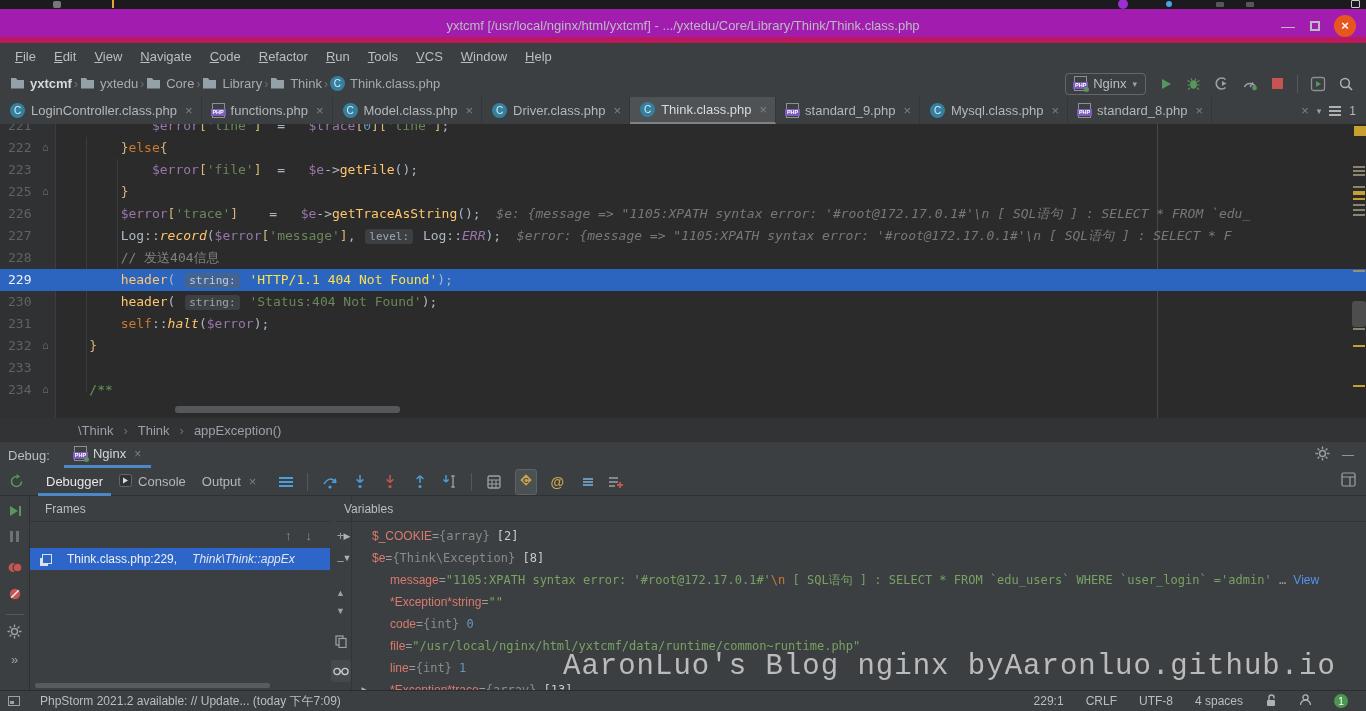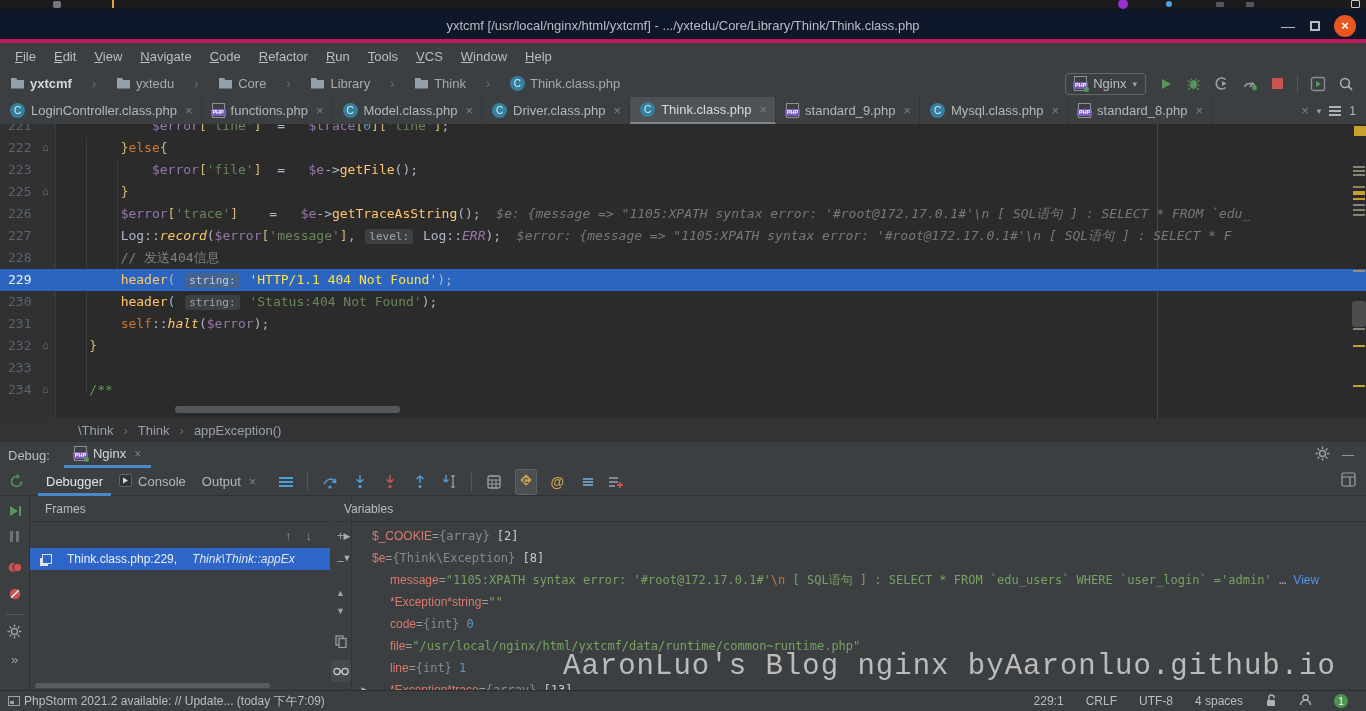--- a/index.html
+++ b/index.html
@@ -5,35 +5,35 @@
   html,body{margin:0;padding:0;background:#1b1b1d;overflow:hidden;}
   *{box-sizing:border-box;}
   #app{position:relative;width:1366px;height:711px;background:#2b2b2b;font-family:"Liberation Sans",sans-serif;color:#bbbdbf;}
   .band{position:absolute;left:0;width:1366px;}
 
   
   #topstrip{top:0;height:9px;background:#1b1b1d;}
   #topstrip .dot{position:absolute;border-radius:50%;}
 
   
-  #titlebar{top:9px;height:34px;background:#0f172a;border-bottom:4px solid #be185d;}
+  #titlebar{top:9px;height:34px;background:#a21caf;border-bottom:6px solid #be185d;}
   #titlebar .title{position:absolute;left:0;right:0;top:0;height:34px;line-height:34px;text-align:center;font-size:13px;color:#b9bdc0;}
   .winctl{position:absolute;top:0;height:34px;display:flex;align-items:center;gap:14px;right:10px;}
   .winmin{color:#b9bdc0;font-size:14px;width:16px;text-align:center;}
   .winmax{width:10px;height:10px;border:2px solid #b9bdc0;}
   .winclose{width:22px;height:22px;border-radius:50%;background:#e8561f;color:#fff;font-size:13px;line-height:22px;text-align:center;font-weight:bold;}
 
   
   #menubar{top:43px;height:27px;background:#3c3f41;display:flex;align-items:center;padding-left:6px;}
   .menu-item{display:inline-block;padding:4px 9px;font-size:13px;color:#bbbdbf;}
   .menu-item::first-letter{text-decoration:underline;}
 
   
   #navbar{top:70px;height:27px;background:#3c3f41;display:flex;align-items:center;}
-  #crumbs{display:flex;align-items:center;padding-left:10px;font-size:13px;gap:20px;white-space:nowrap;}
+  #crumbs{display:flex;align-items:center;padding-left:10px;font-size:13px;gap:2px;white-space:nowrap;}
   .crumb{display:flex;align-items:center;gap:5px;color:#a7abae;}
   .crumb.first{color:#d5d8da;font-weight:bold;}
   .crumb-sep{color:#6e7275;font-size:12px;}
   #runctl{margin-left:auto;display:flex;align-items:center;gap:11px;padding-right:12px;}
   .runcfg{display:flex;align-items:center;gap:6px;border:1px solid #63676a;border-radius:4px;padding:2px 8px;height:22px;font-size:13px;color:#bbbdbf;}
   .icon16{width:17px;height:17px;display:inline-flex;align-items:center;justify-content:center;}
   .stop-sq{width:11px;height:11px;background:#c75450;}
   .vsep{width:1px;height:18px;background:#55585a;}
 
   
@@ -118,21 +118,21 @@
   .ic-arr i{display:block;height:2px;margin:1px 0 1px 4px;background:#6897bb;}
   .ic-arr i:first-child{margin-top:2px;}
   .ic-arr.obj i{background:#b5823c;margin-left:1px;}
   .ic-prim{width:13px;height:12px;border-radius:2px;background:#3e7fa6;color:#e8f4fa;font-size:7px;font-weight:bold;display:inline-flex;align-items:center;justify-content:center;font-family:"DejaVu Sans Mono",monospace;}
 
   
   #watermark{position:absolute;left:563px;top:650px;font-family:"Liberation Mono",monospace;font-size:29px;letter-spacing:1px;color:rgba(205,205,205,.88);z-index:5;white-space:nowrap;}
 
   
   #statusbar{top:690px;height:21px;background:#3c3f41;border-top:1px solid #2a2c2e;display:flex;align-items:center;font-size:12px;color:#bbbdbf;z-index:6;}
-  #status-left{display:flex;align-items:center;gap:4px;padding-left:8px;}
+  #status-left{display:flex;align-items:center;gap:20px;padding-left:8px;}
   .wmini{width:12px;height:10px;border:1px solid #9da0a8;position:relative;}
   .wmini i{position:absolute;left:1px;bottom:1px;width:4px;height:3px;background:#9da0a8;}
   #status-right{margin-left:auto;display:flex;align-items:center;gap:22px;padding-right:18px;}
   .badge{width:14px;height:14px;border-radius:50%;background:#4d9652;color:#fff;font-size:10px;display:flex;align-items:center;justify-content:center;}
 
   
   .clsicn{width:15px;height:15px;border-radius:50%;background:#35809e;color:#d9eef5;font-size:10px;display:inline-flex;align-items:center;justify-content:center;flex:0 0 auto;}
   .phpicn{position:relative;width:13px;height:15px;border:1px solid #8b9095;background:#3c3f41;flex:0 0 auto;}
   .phpicn i{position:absolute;left:-2px;right:-2px;bottom:1px;height:7px;background:#7b5cb8;color:#fff;font-size:5.5px;font-weight:bold;text-align:center;line-height:7px;font-style:normal;}
   .phpicn.run::after{content:"";position:absolute;right:-3px;bottom:-2px;width:5px;height:5px;border-radius:50%;background:#57965c;}

